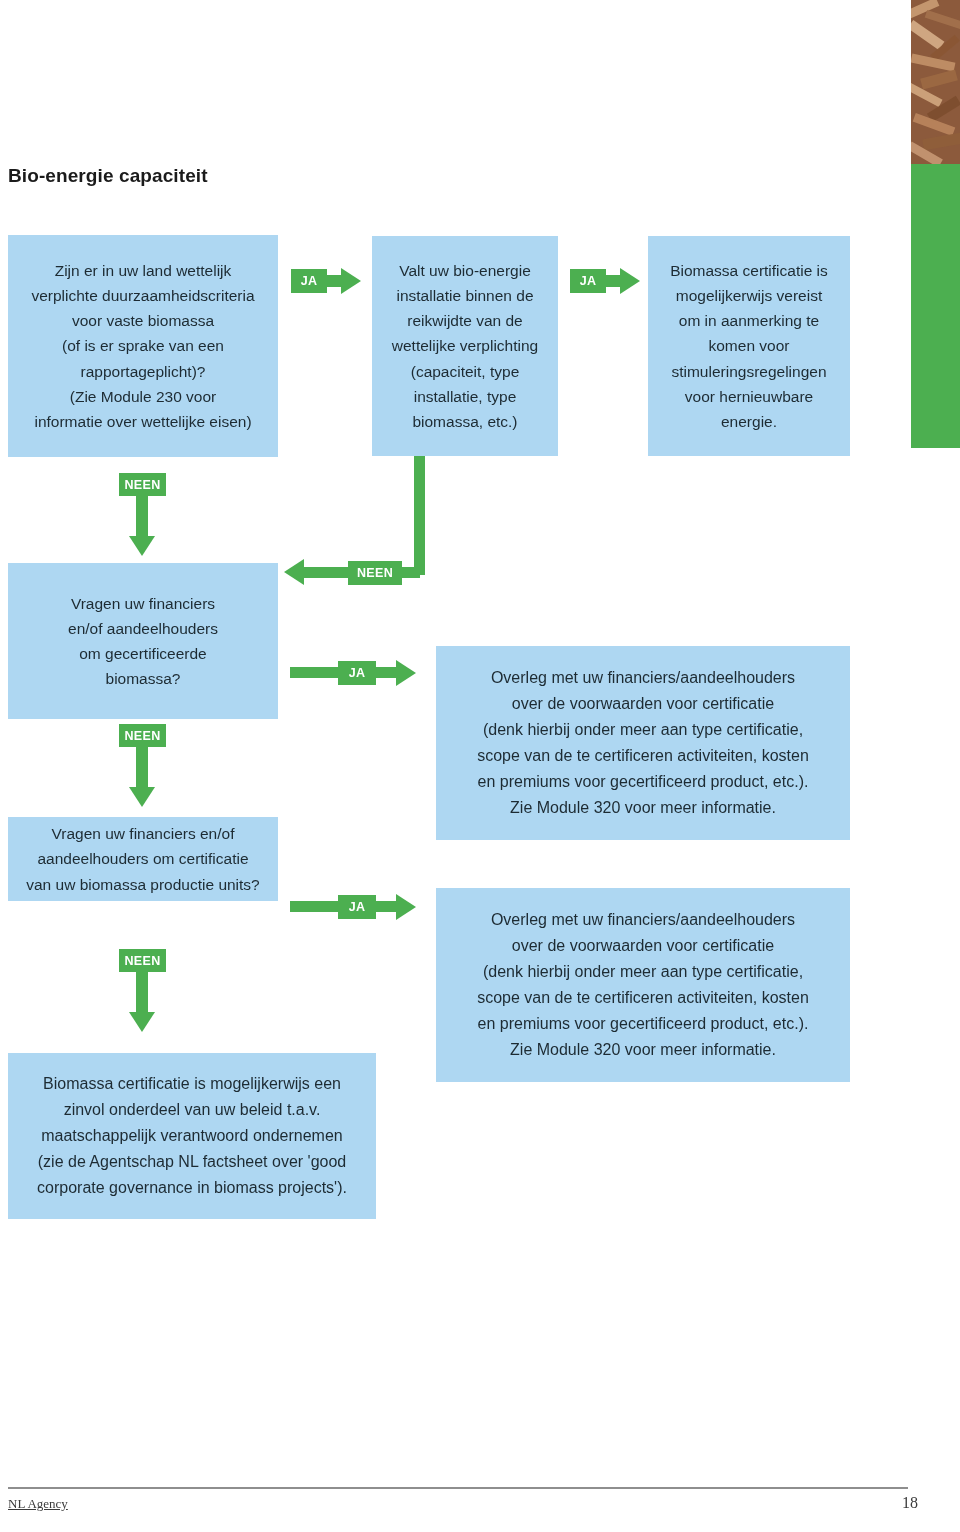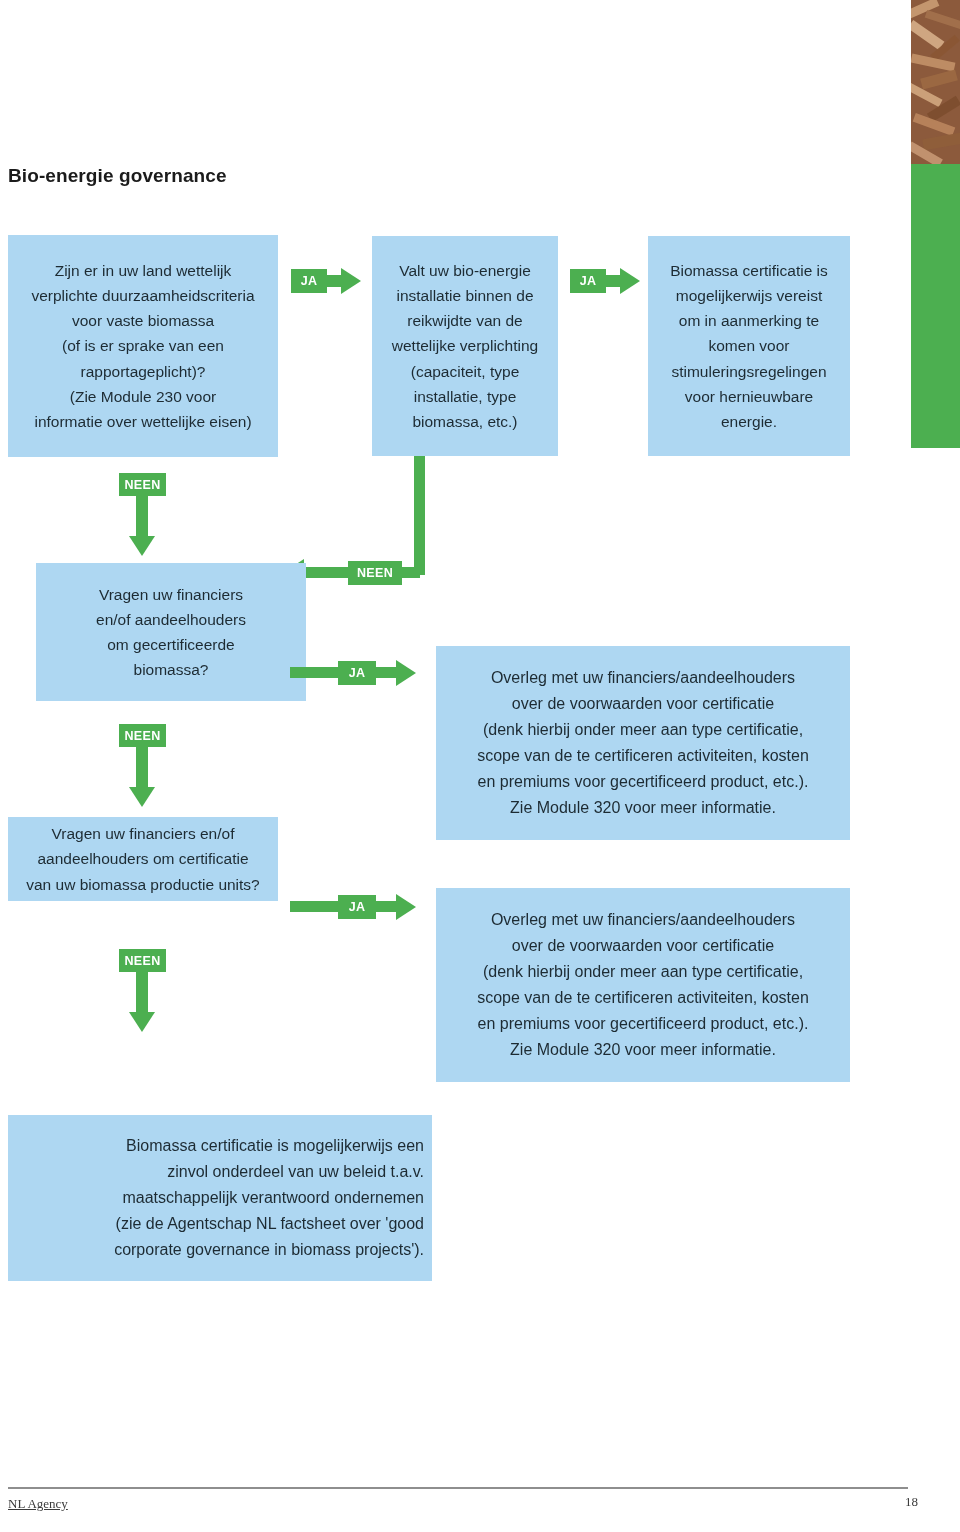--- a/index.html
+++ b/index.html
@@ -63,23 +63,23 @@
     padding: 18px 8px;
     font-size: 15.5px;
     line-height: 1.62;
   }
   .flowbox .txt { width: 100%; white-space: pre-line; }
 
   
   #box-legal        { left: 8px;   top: 235px;  width: 270px; height: 222px; }
   #box-scope        { left: 372px; top: 236px;  width: 186px; height: 220px; }
   #box-required     { left: 648px; top: 236px;  width: 202px; height: 220px; }
-  #box-ask-biomass  { left: 8px;   top: 563px;  width: 270px; height: 138px; margin-left: 28px; }
+  #box-ask-biomass  { left: 8px;   top: 563px;  width: 270px; height: 156px; }
   #box-ask-units    { left: 8px;   top: 817px;  width: 270px; height: 84px; }
-  #box-csr          { left: 8px;   top: 1115px; width: 424px; height: 166px; text-align: right; }
+  #box-csr          { left: 8px;   top: 1053px; width: 368px; height: 166px; }
   #box-consult-1    { left: 436px; top: 646px;  width: 414px; height: 194px; }
   #box-consult-2    { left: 436px; top: 888px;  width: 414px; height: 194px; }
 
   #box-consult-1 .txt, #box-consult-2 .txt, #box-csr .txt { font-size: 16px; }
 
   
   .conn { position: absolute; }
   .bar   { position: absolute; background: #4caf50; }
   .label {
     position: absolute;
@@ -128,21 +128,21 @@
     left: 8px; top: 1496px;
     font-family: "Liberation Serif", serif;
     font-size: 13px;
     color: #3b3b3b;
     text-decoration: underline;
   }
   #footer-right {
     position: absolute;
     right: 42px; top: 1494px;
     font-family: "Liberation Serif", serif;
-    font-size: 13px;
+    font-size: 16px;
     color: #3b3b3b;
   }
 </style>
 </head>
 <body>
 
 <div id="photo-strip">
   <div class="chip" style="left:-6px;  top:4px;   width:34px; height:9px;  transform:rotate(-24deg); background:#c79a71;"></div>
   <div class="chip" style="left:14px;  top:16px;  width:40px; height:8px;  transform:rotate(18deg);  background:#a2714c;"></div>
   <div class="chip" style="left:-4px;  top:30px;  width:38px; height:10px; transform:rotate(35deg);  background:#d3ab85;"></div>
@@ -150,21 +150,21 @@
   <div class="chip" style="left:0px;   top:58px;  width:44px; height:9px;  transform:rotate(12deg);  background:#c08f66;"></div>
   <div class="chip" style="left:10px;  top:74px;  width:36px; height:11px; transform:rotate(-15deg); background:#9c6942;"></div>
   <div class="chip" style="left:-8px;  top:90px;  width:40px; height:8px;  transform:rotate(28deg);  background:#cfa47c;"></div>
   <div class="chip" style="left:16px;  top:104px; width:34px; height:10px; transform:rotate(-32deg); background:#7d4e2e;"></div>
   <div class="chip" style="left:2px;   top:120px; width:42px; height:9px;  transform:rotate(20deg);  background:#b8845c;"></div>
   <div class="chip" style="left:12px;  top:136px; width:38px; height:11px; transform:rotate(-10deg); background:#8f5f3a;"></div>
   <div class="chip" style="left:-4px;  top:150px; width:36px; height:9px;  transform:rotate(30deg);  background:#c49571;"></div>
 </div>
 <div id="green-strip"></div>
 
-<div id="page-title">Bio-energie governance</div>
+<div id="page-title">Bio-energie capaciteit</div>
 
 <div class="flowbox" id="box-legal">
   <span class="txt">Zijn er in uw land wettelijk
 verplichte duurzaamheidscriteria
 voor vaste biomassa
 (of is er sprake van een
 rapportageplicht)?
 (Zie Module 230 voor
 informatie over wettelijke eisen)</span>
 </div>

